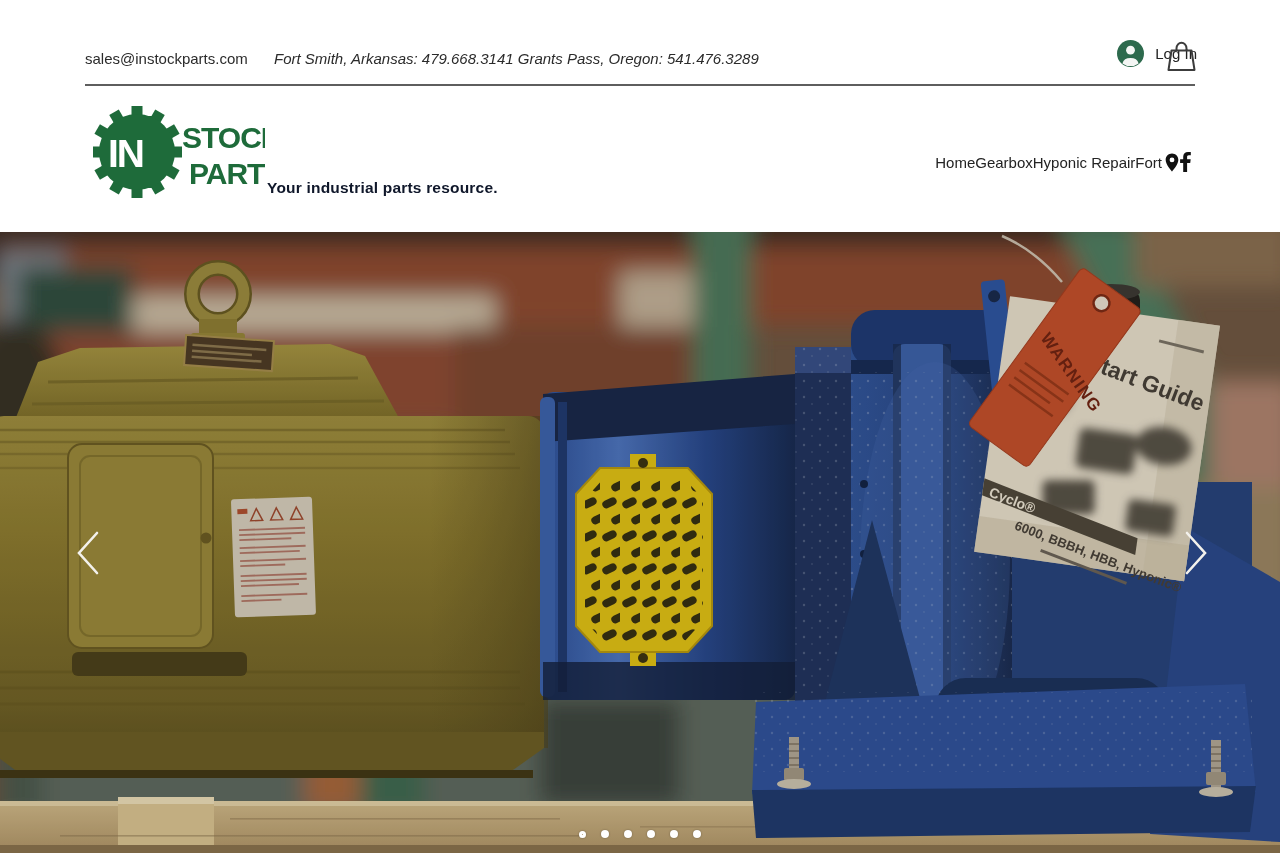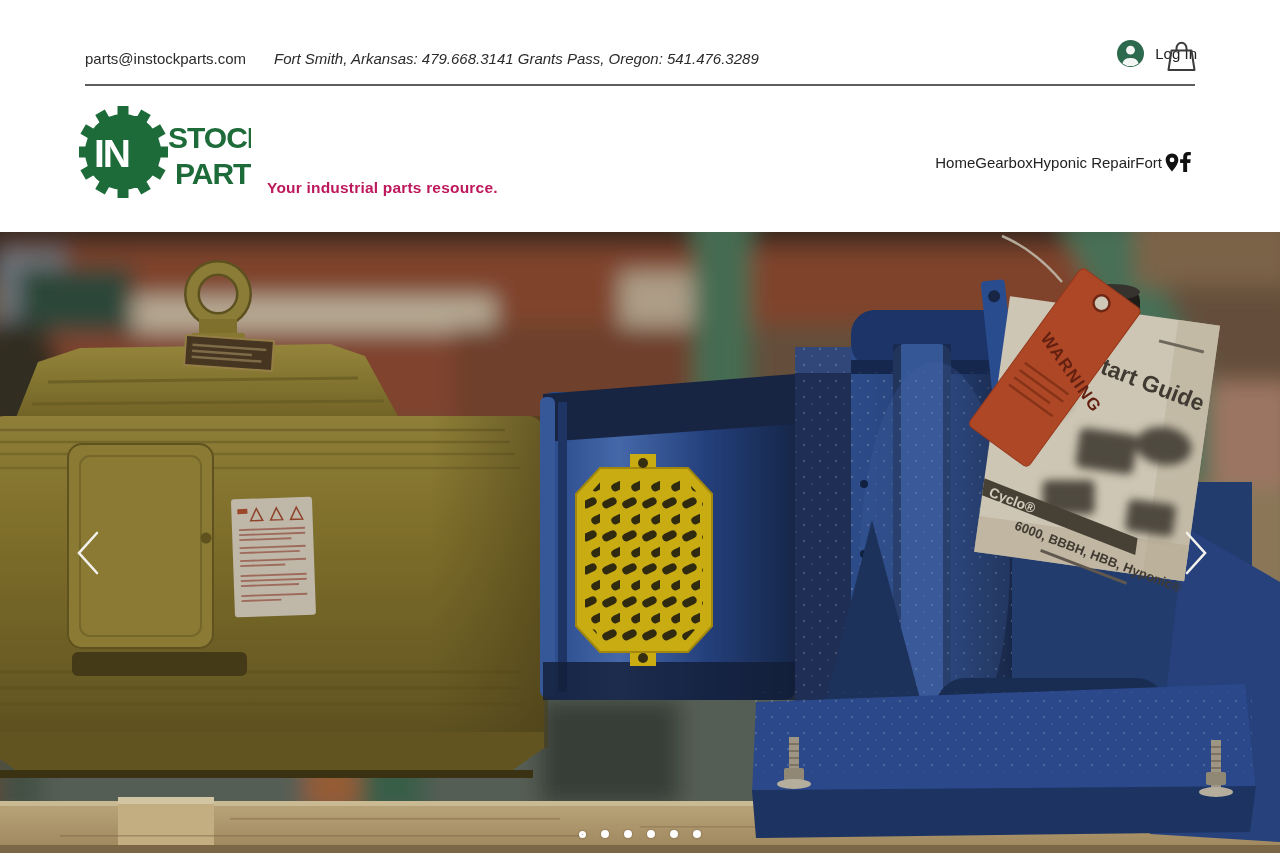--- a/index.html
+++ b/index.html
@@ -8,22 +8,22 @@
 
   
   .topbar-email { position:absolute; left:85px; top:50px; font-size:15px; color:#2b2b2b; }
   .topbar-phones { position:absolute; left:274px; top:50px; font-size:15px; color:#2b2b2b;font-style:italic; }
   .login-cluster { position:absolute; right:83px; top:40px; display:flex; align-items:center; gap:11px;
                    background:none; border:none; cursor:pointer; font-family:inherit; }
   .login-label { font-size:15px; color:#222; }
   .divider { position:absolute; left:85px; top:84px; width:1110px; height:2px; background:#5e5e5e; }
 
   
-  .logo { position:absolute; left:79px; top:106px; width:172px; height:92px; cursor:pointer; }
-  .tagline { position:absolute; left:267px; top:179px; font-size:15.5px; font-weight:bold; color:#be185d; letter-spacing:.2px; }
+  .logo { position:absolute; left:93px; top:106px; width:172px; height:92px; cursor:pointer; }
+  .tagline { position:absolute; left:267px; top:179px; font-size:15.5px; font-weight:bold; color:#0f172a; letter-spacing:.2px; }
 
   .nav { position:absolute; top:152px; right:89px; display:flex; align-items:center; }
   .nav-item { font-size:15px; color:#232323; cursor:pointer; white-space:nowrap; }
   .nav-icon { display:flex; align-items:center; cursor:pointer; }
 
   
   .hero { position:absolute; left:0; top:232px; width:1280px; height:621px; overflow:hidden; background:#6f5844; }
   .hero-art { display:block; width:1280px; height:621px; }
 
   .arrow { position:absolute; width:40px; height:56px; background:none; border:none; cursor:pointer; padding:0; }
@@ -31,21 +31,21 @@
   .arrow.right { right:64px; top:293px; }
 
   .dots { position:absolute; left:50%; bottom:12px; transform:translateX(-50%);
           display:flex; align-items:center; gap:15px; height:14px; }
   .dot { width:8px; height:8px; border-radius:50%; background:#ffffff; cursor:pointer; box-shadow:0 0 2px rgba(0,0,0,.35); }
   .dot.active { width:7px; height:7px; background:transparent; border:3px solid #ffffff; }
 </style>
 </head>
 <body>
 
-<div class="topbar-email">parts@instockparts.com</div>
+<div class="topbar-email">sales@instockparts.com</div>
 <div class="topbar-phones">Fort Smith, Arkansas: 479.668.3141 Grants Pass, Oregon: 541.476.3289</div>
 
 <button class="login-cluster">
   <span style="display:flex;">
     <svg width="27" height="27" viewBox="0 0 27 27">
       <circle cx="13.5" cy="13.5" r="13.5" fill="#2d6a4d"></circle>
       <circle cx="13.5" cy="10.2" r="4.4" fill="#f4f6f4"></circle>
       <path d="M5.4,23.4 a8.3,6.9 0 0 1 16.2,0 a13.5,13.5 0 0 1 -16.2,0 Z" fill="#f4f6f4"></path>
     </svg>
   </span>

